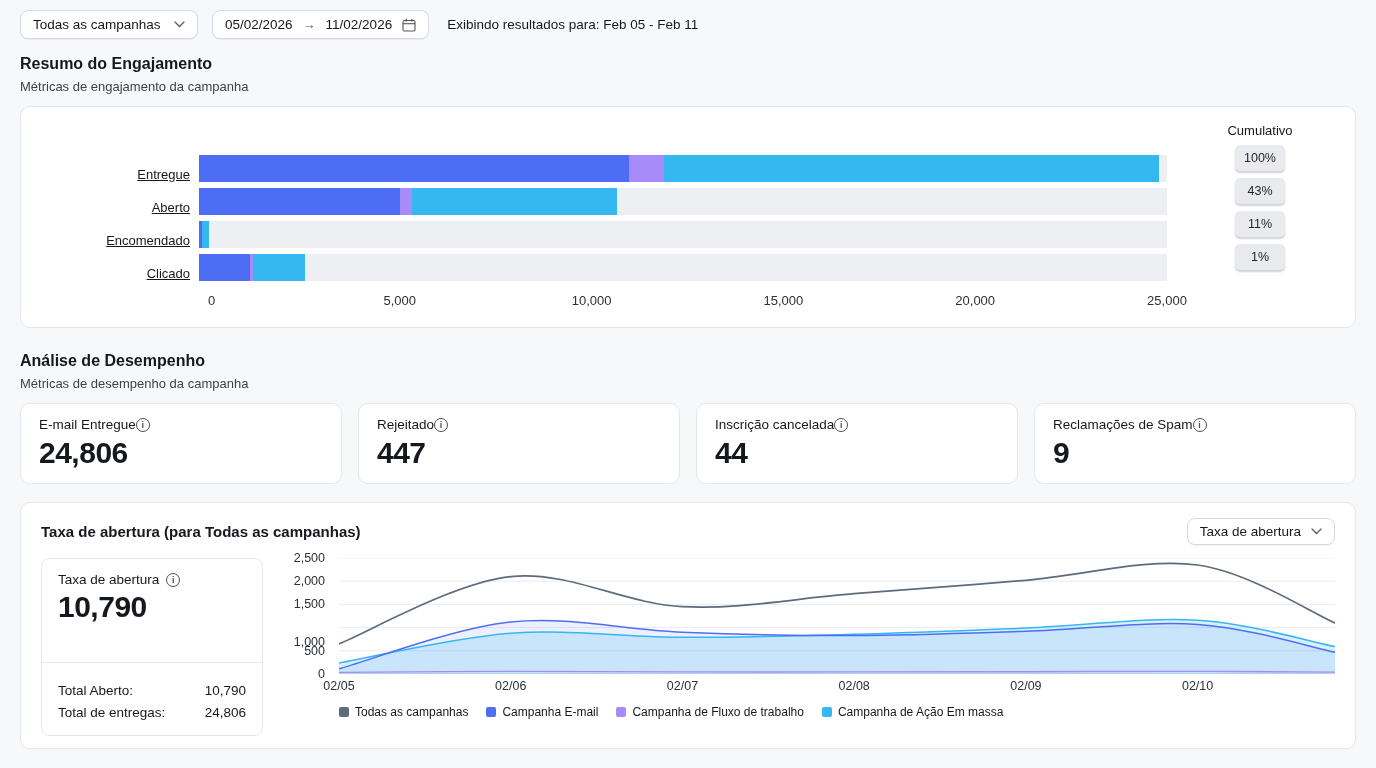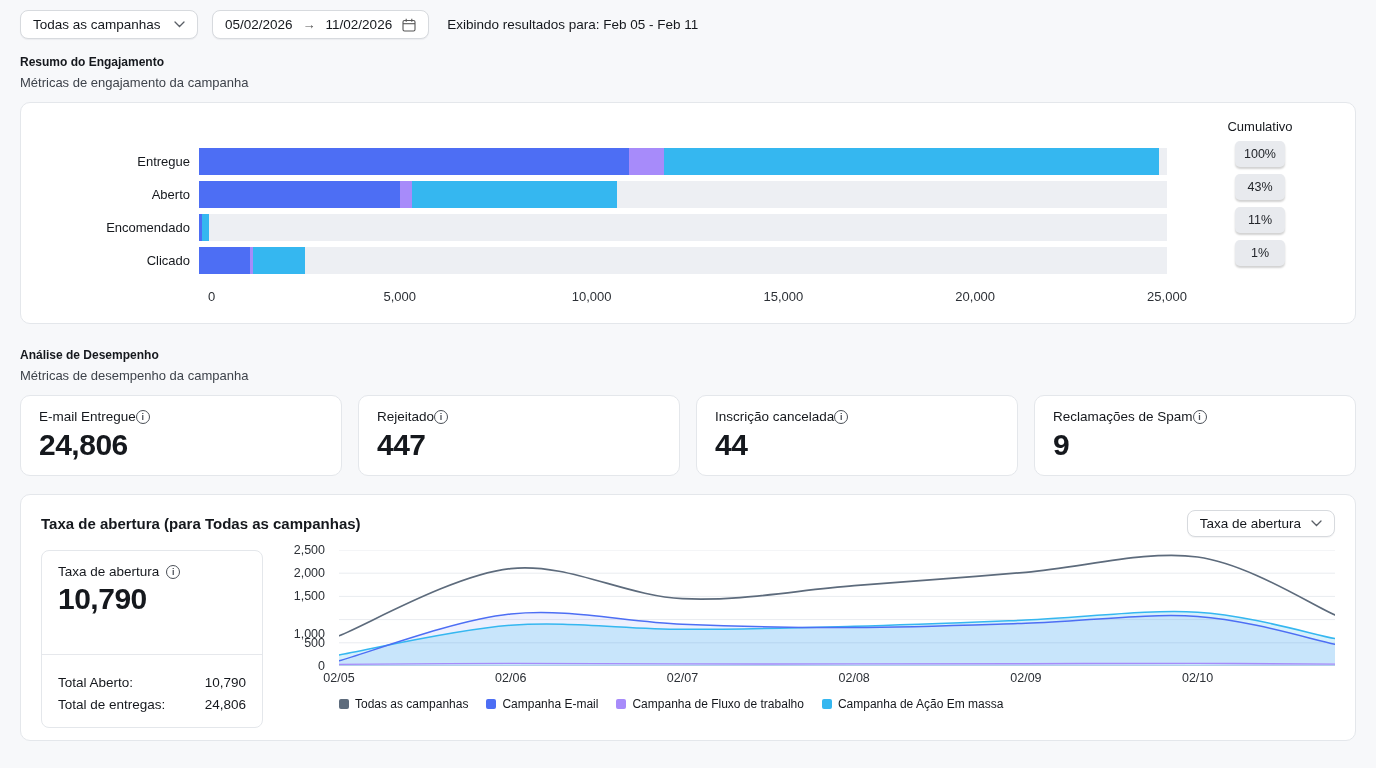--- a/index.html
+++ b/index.html
@@ -22,28 +22,28 @@
   .campaign-select { min-width:178px; justify-content:space-between; }
   .datebox {
     display:inline-flex; align-items:center; gap:10px;
     background:#fff; border:1px solid #d7dade; border-radius:8px;
     padding:6px 12px; font-size:13.5px; cursor:pointer;
     box-shadow:0 1px 1px rgba(16,24,40,.05);
   }
   .arrow { color:#555; font-size:13px; }
   .results-text { font-size:13.5px; color:#15181d; margin-left:4px; }
   
-  .section-title { font-size:12px; font-weight:700; margin:0 0 6px; }
+  .section-title { font-size:16px; font-weight:700; margin:0 0 6px; }
   .section-sub { font-size:13px; color:#3e434b; margin:0 0 12px; }
   .card { background:#fff; border:1px solid #e4e7eb; border-radius:10px; }
   
   .eng-card { padding:16px 20px 16px; margin-bottom:24px; }
   .eng-flex { display:flex; }
   .bar-area { flex:1; padding-top:26px; }
-  .bar-row { display:flex; align-items:center; height:33px; }
+  .bar-row { display:flex; align-items:flex-end; height:33px;text-decoration:underline; }
   .bar-label { width:158px; padding-right:9px; text-align:right; font-size:13px; }
   .bar-track { flex:1; height:27px; background:#edeff3; display:flex; overflow:hidden; }
   .bar-seg { height:100%; }
   .bar-axis { position:relative; margin-left:167px; height:18px; margin-top:12px; font-size:13px; color:#2c3036; }
   .bar-axis span { position:absolute; top:0; transform:translateX(-50%); }
   .bar-axis span:first-child { transform:none; }
   .cum-col { width:94px; margin-left:46px; margin-right:28px; }
   .cum-title { font-size:13px; text-align:center; margin-bottom:7px; }
   .cum-badge {
     width:50px; height:26px; margin:0 auto 7px; background:#e8eaee; border-radius:5px;

